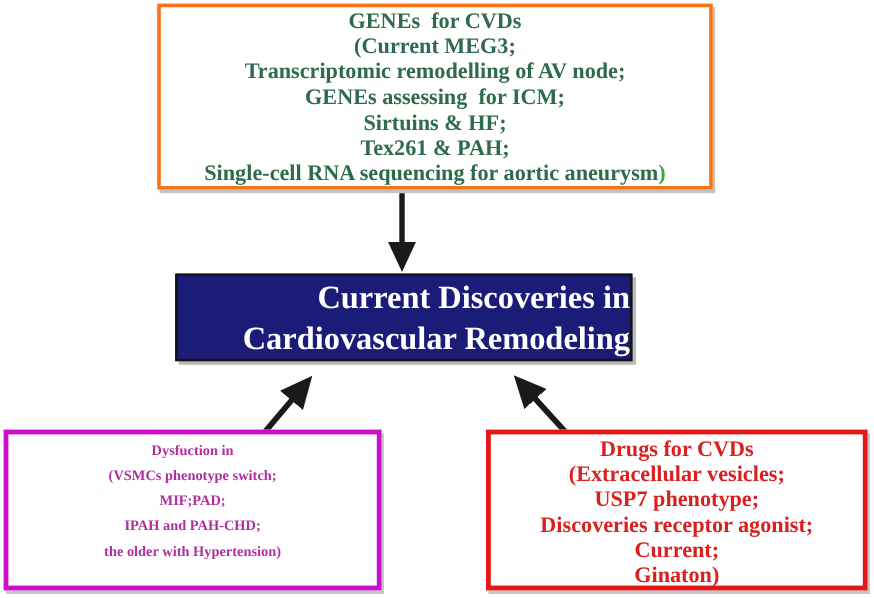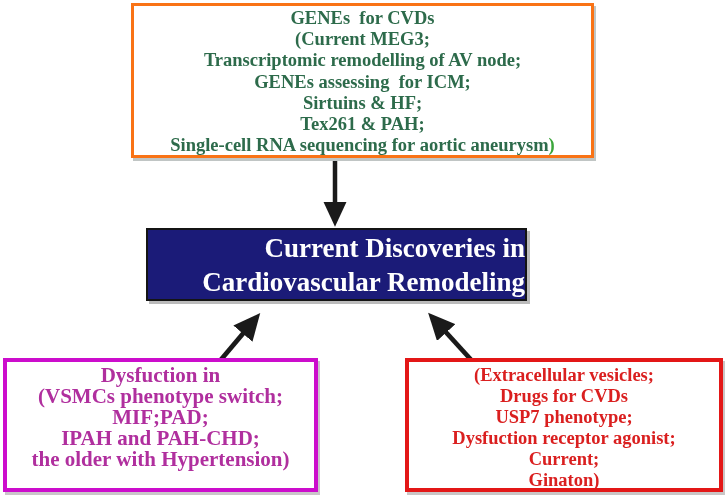--- a/index.html
+++ b/index.html
@@ -53,21 +53,21 @@
     align-items: flex-end;
   }
 
   
   .left-box {
     left: 3px; top: 358px;
     width: 315px; height: 134px;
     border: 4px solid #cc0dcc;
     box-shadow: 2px 3px 0 rgba(150,140,148,0.5);
     color: #b02f9e;
-    font-size: 21px;
+    font-size: 12px;
     line-height: 21px;
     padding-top: 3px;
     background: #ffffff;
   }
 
   
   .right-box {
     left: 405px; top: 358px;
     width: 318px; height: 134px;
     border: 4px solid #e31717;
@@ -119,21 +119,21 @@
 
   <div class="box left-box">
     <div class="line">Dysfuction in</div>
     <div class="line">(VSMCs phenotype switch;</div>
     <div class="line">MIF;PAD;</div>
     <div class="line">IPAH and PAH-CHD;</div>
     <div class="line">the older with Hypertension)</div>
   </div>
 
   <div class="box right-box">
+    <div class="line">Drugs for CVDs</div>
     <div class="line">(Extracellular vesicles;</div>
-    <div class="line">Drugs for CVDs</div>
     <div class="line">USP7 phenotype;</div>
-    <div class="line">Dysfuction receptor agonist;</div>
+    <div class="line">Discoveries receptor agonist;</div>
     <div class="line">Current;</div>
     <div class="line">Ginaton)</div>
   </div>
 
 </div>
 
 </body></html>

